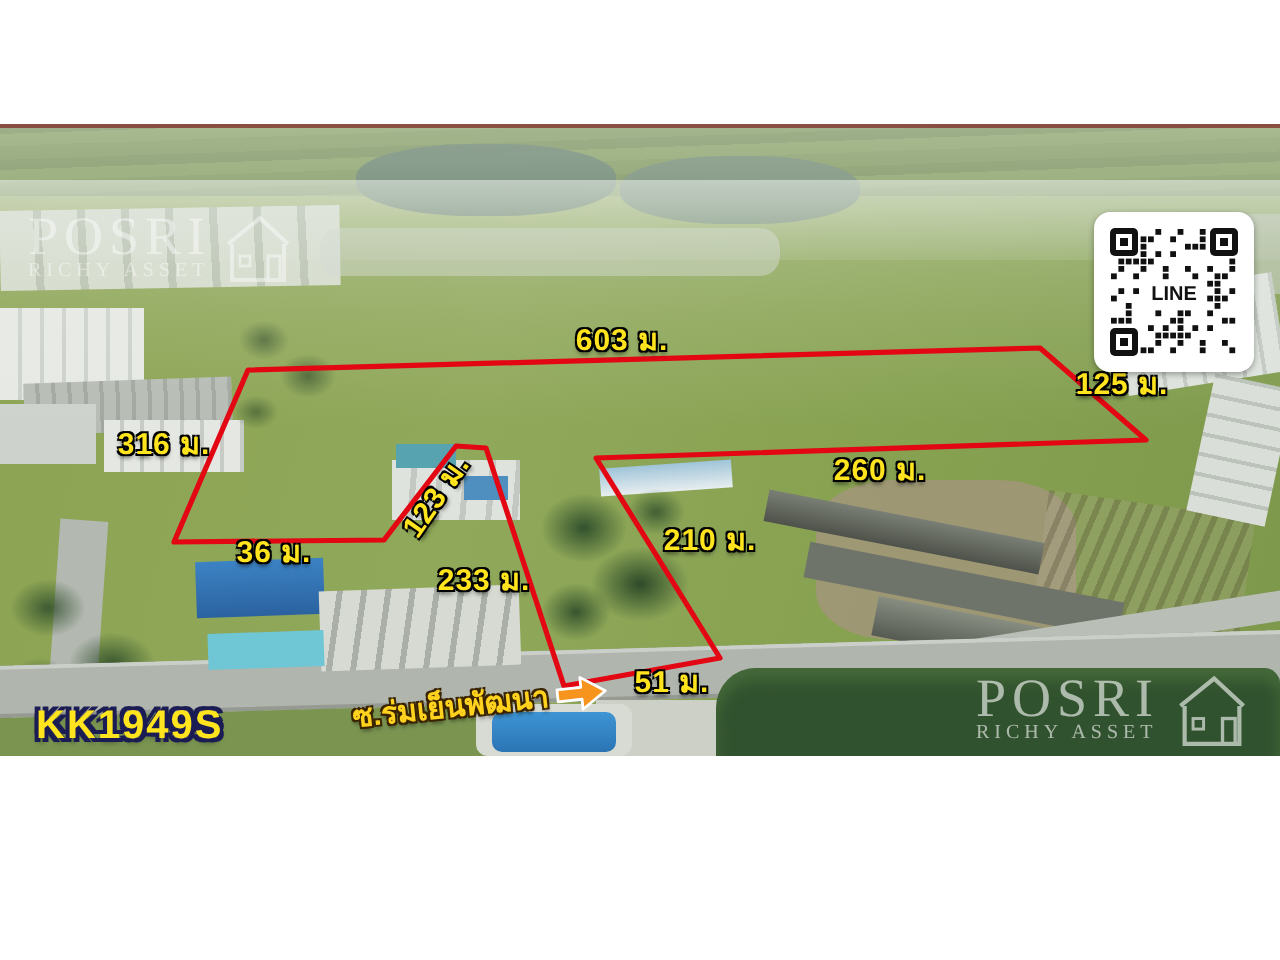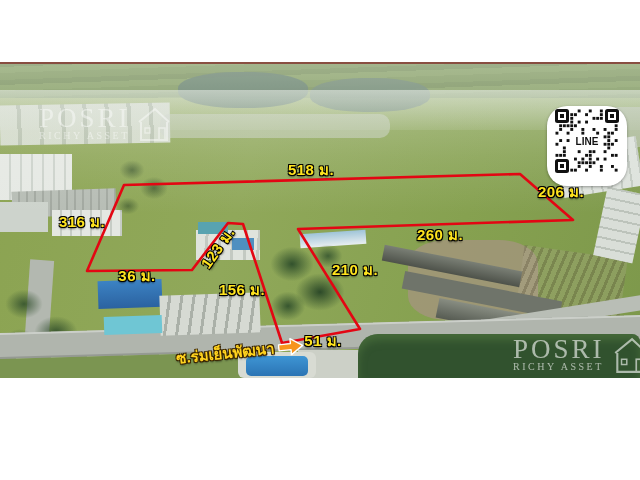--- a/index.html
+++ b/index.html
@@ -107,30 +107,30 @@
     color:#ffe41e;letter-spacing:1px;
     text-shadow:-2px -2px 0 #1c1c55,2px -2px 0 #1c1c55,-2px 2px 0 #1c1c55,2px 2px 0 #1c1c55,0 2px 3px rgba(0,0,0,.5);}
 
   
   #soi{position:absolute;left:176px;top:278px;z-index:30;transform:rotate(-6deg);
     display:flex;align-items:center;gap:3px;}
   #soi .txt{font-weight:bold;font-size:15px;color:#ffd21e;white-space:nowrap;
     text-shadow:-1px -1px 0 #3a2400,1px -1px 0 #3a2400,-1px 1px 0 #3a2400,1px 1px 0 #3a2400,0 2px 2px rgba(0,0,0,.5);}
 
   
-  .wm{position:absolute;z-index:25;color:#fff;font-family:"Liberation Serif",serif;margin-left:25px;}
+  .wm{position:absolute;z-index:25;color:#fff;font-family:"Liberation Serif",serif;}
   .wm .brand{font-size:27px;letter-spacing:3px;line-height:24px;}
   .wm .sub{font-size:10px;letter-spacing:2.5px;}
   #wm-tl{left:14px;top:42px;opacity:.45;}
   #wm-br{left:488px;top:272px;opacity:.6;}
   .wm-inner{position:relative;display:flex;align-items:center;gap:6px;}
 
   
-  #qr-card{left:547px;top:44px;width:80px;height:80px;background:#fff;border-radius:20px;z-index:30;
-    box-shadow:0 1px 3px rgba(0,0,0,.35);display:flex;align-items:flex-start;justify-content:center;}
+  #qr-card{left:547px;top:44px;width:80px;height:80px;background:#fff;border-radius:8px;z-index:30;
+    box-shadow:0 1px 3px rgba(0,0,0,.35);display:flex;align-items:center;justify-content:center;}
   #qr-card svg text{font-family:"Liberation Sans",sans-serif;font-weight:bold;}
 </style>
 </head>
 <body>
 
 <div class="stage">
   <div class="photo">
 
     <div class="z" id="topfields"></div>
     <div class="z" id="topline"></div>
@@ -173,30 +173,31 @@
     <div class="z" id="yard-bc"></div>
     <div class="z" id="pool-deck"></div>
     <div class="z" id="pool"></div>
     <div class="z" id="trees-br"></div>
     <div class="z" id="haze"></div>
 
     <svg class="z" id="boundary" width="640" height="316" viewBox="0 0 640 316">
       <path d="M124,123 L520,112 L573,158 L298,167 L360,267 L282,281 L243,162 L228,161 L192,208 L87,209 Z" fill="none" stroke="#e30613" stroke-width="2.6" stroke-linejoin="round"></path>
     </svg>
 
-    <span class="meas" style="left:311px;top:108px">518 ม.</span>
-    <span class="meas" style="left:561px;top:130px">206 ม.</span>
+    <span class="meas" style="left:311px;top:108px">603 ม.</span>
+    <span class="meas" style="left:561px;top:130px">125 ม.</span>
     <span class="meas" style="left:440px;top:173px">260 ม.</span>
     <span class="meas" style="left:355px;top:208px">210 ม.</span>
-    <span class="meas" style="left:323px;top:279px">51 ม.</span>
-    <span class="meas" style="left:242px;top:228px">156 ม.</span>
+    <span class="meas" style="left:336px;top:279px">51 ม.</span>
+    <span class="meas" style="left:242px;top:228px">233 ม.</span>
     <span class="meas" id="m-123" style="left:218px;top:186px">123 ม.</span>
     <span class="meas" style="left:137px;top:214px">36 ม.</span>
     <span class="meas" style="left:82px;top:160px">316 ม.</span>
 
+    <span id="code">KK1949S</span>
 
     <div id="soi">
       <span class="txt">ซ.ร่มเย็นพัฒนา</span>
       <svg width="26" height="20" viewBox="0 0 26 20">
         <polygon points="1,7 13,7 13,2 25,10 13,18 13,13 1,13" fill="#f7941d" stroke="#ffffff" stroke-width="1.4" stroke-linejoin="round"></polygon>
       </svg>
     </div>
 
     <div class="wm" id="wm-tl">
       <div class="wm-inner">

